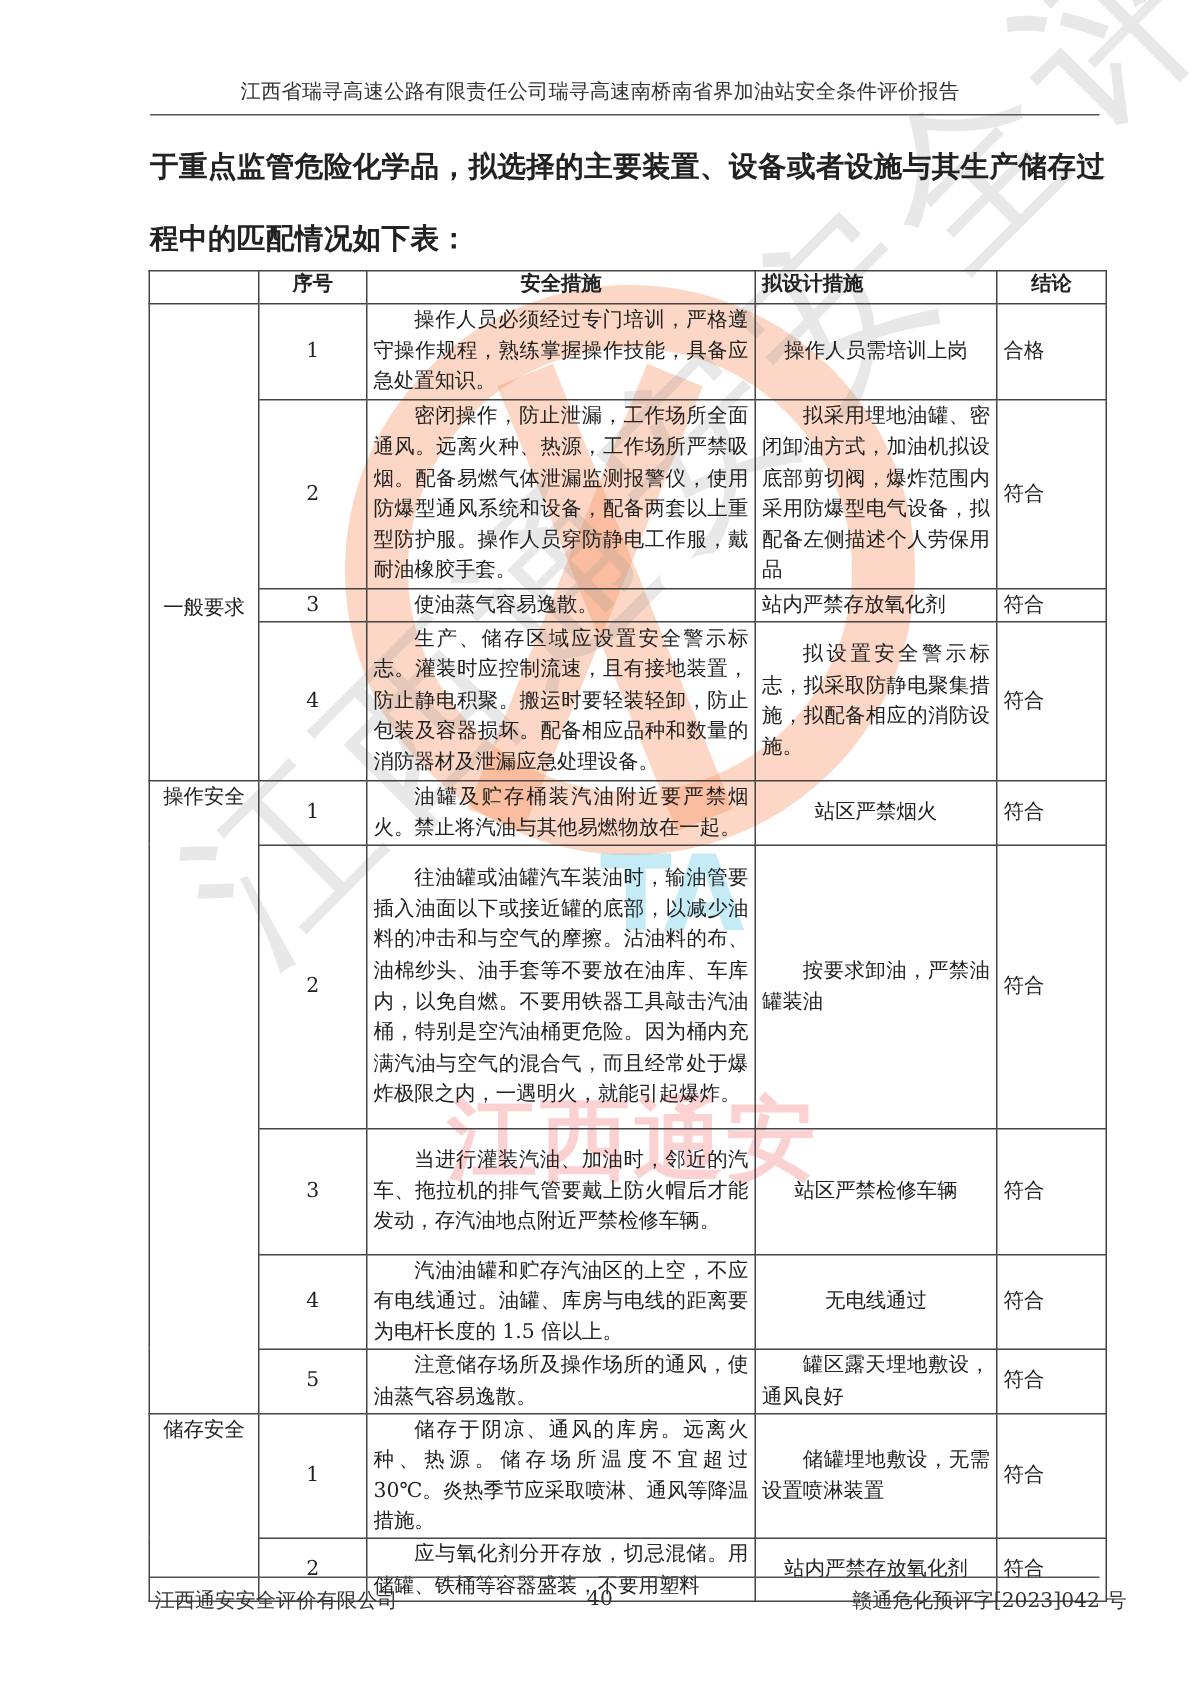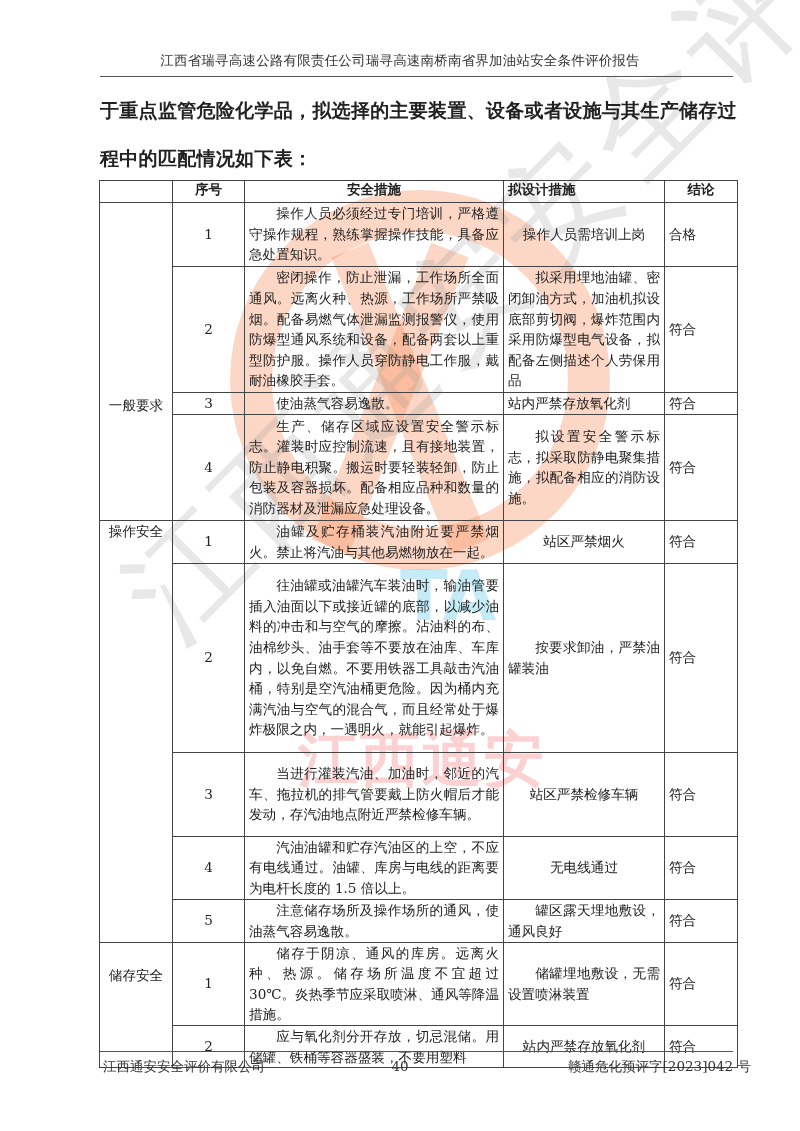--- a/index.html
+++ b/index.html
@@ -129,21 +129,21 @@
       <td class="c-result">符合</td>
     </tr>
     <tr style="height:43px">
       <td class="c-no">5</td>
       <td class="c-measure indent">注意储存场所及操作场所的通风，使油蒸气容易逸散。</td>
       <td class="c-design indent" style="text-align:justify">罐区露天埋地敷设，通风良好</td>
       <td class="c-result">符合</td>
     </tr>
 
     <tr style="height:64px">
-      <td class="c-cat" rowspan="2" style="vertical-align:top;padding-top:22px">储存安全</td>
+      <td class="c-cat" rowspan="2" style="vertical-align:top;">储存安全</td>
       <td class="c-no">1</td>
       <td class="c-measure indent">储存于阴凉、通风的库房。远离火种、热源。储存场所温度不宜超过 30℃。炎热季节应采取喷淋、通风等降温措施。</td>
       <td class="c-design indent" style="text-align:justify">储罐埋地敷设，无需设置喷淋装置</td>
       <td class="c-result">符合</td>
     </tr>
     <tr style="height:42px">
       <td class="c-no">2</td>
       <td class="c-measure indent">应与氧化剂分开存放，切忌混储。用储罐、铁桶等容器盛装，不要用塑料</td>
       <td class="c-design center">站内严禁存放氧化剂</td>
       <td class="c-result">符合</td>

